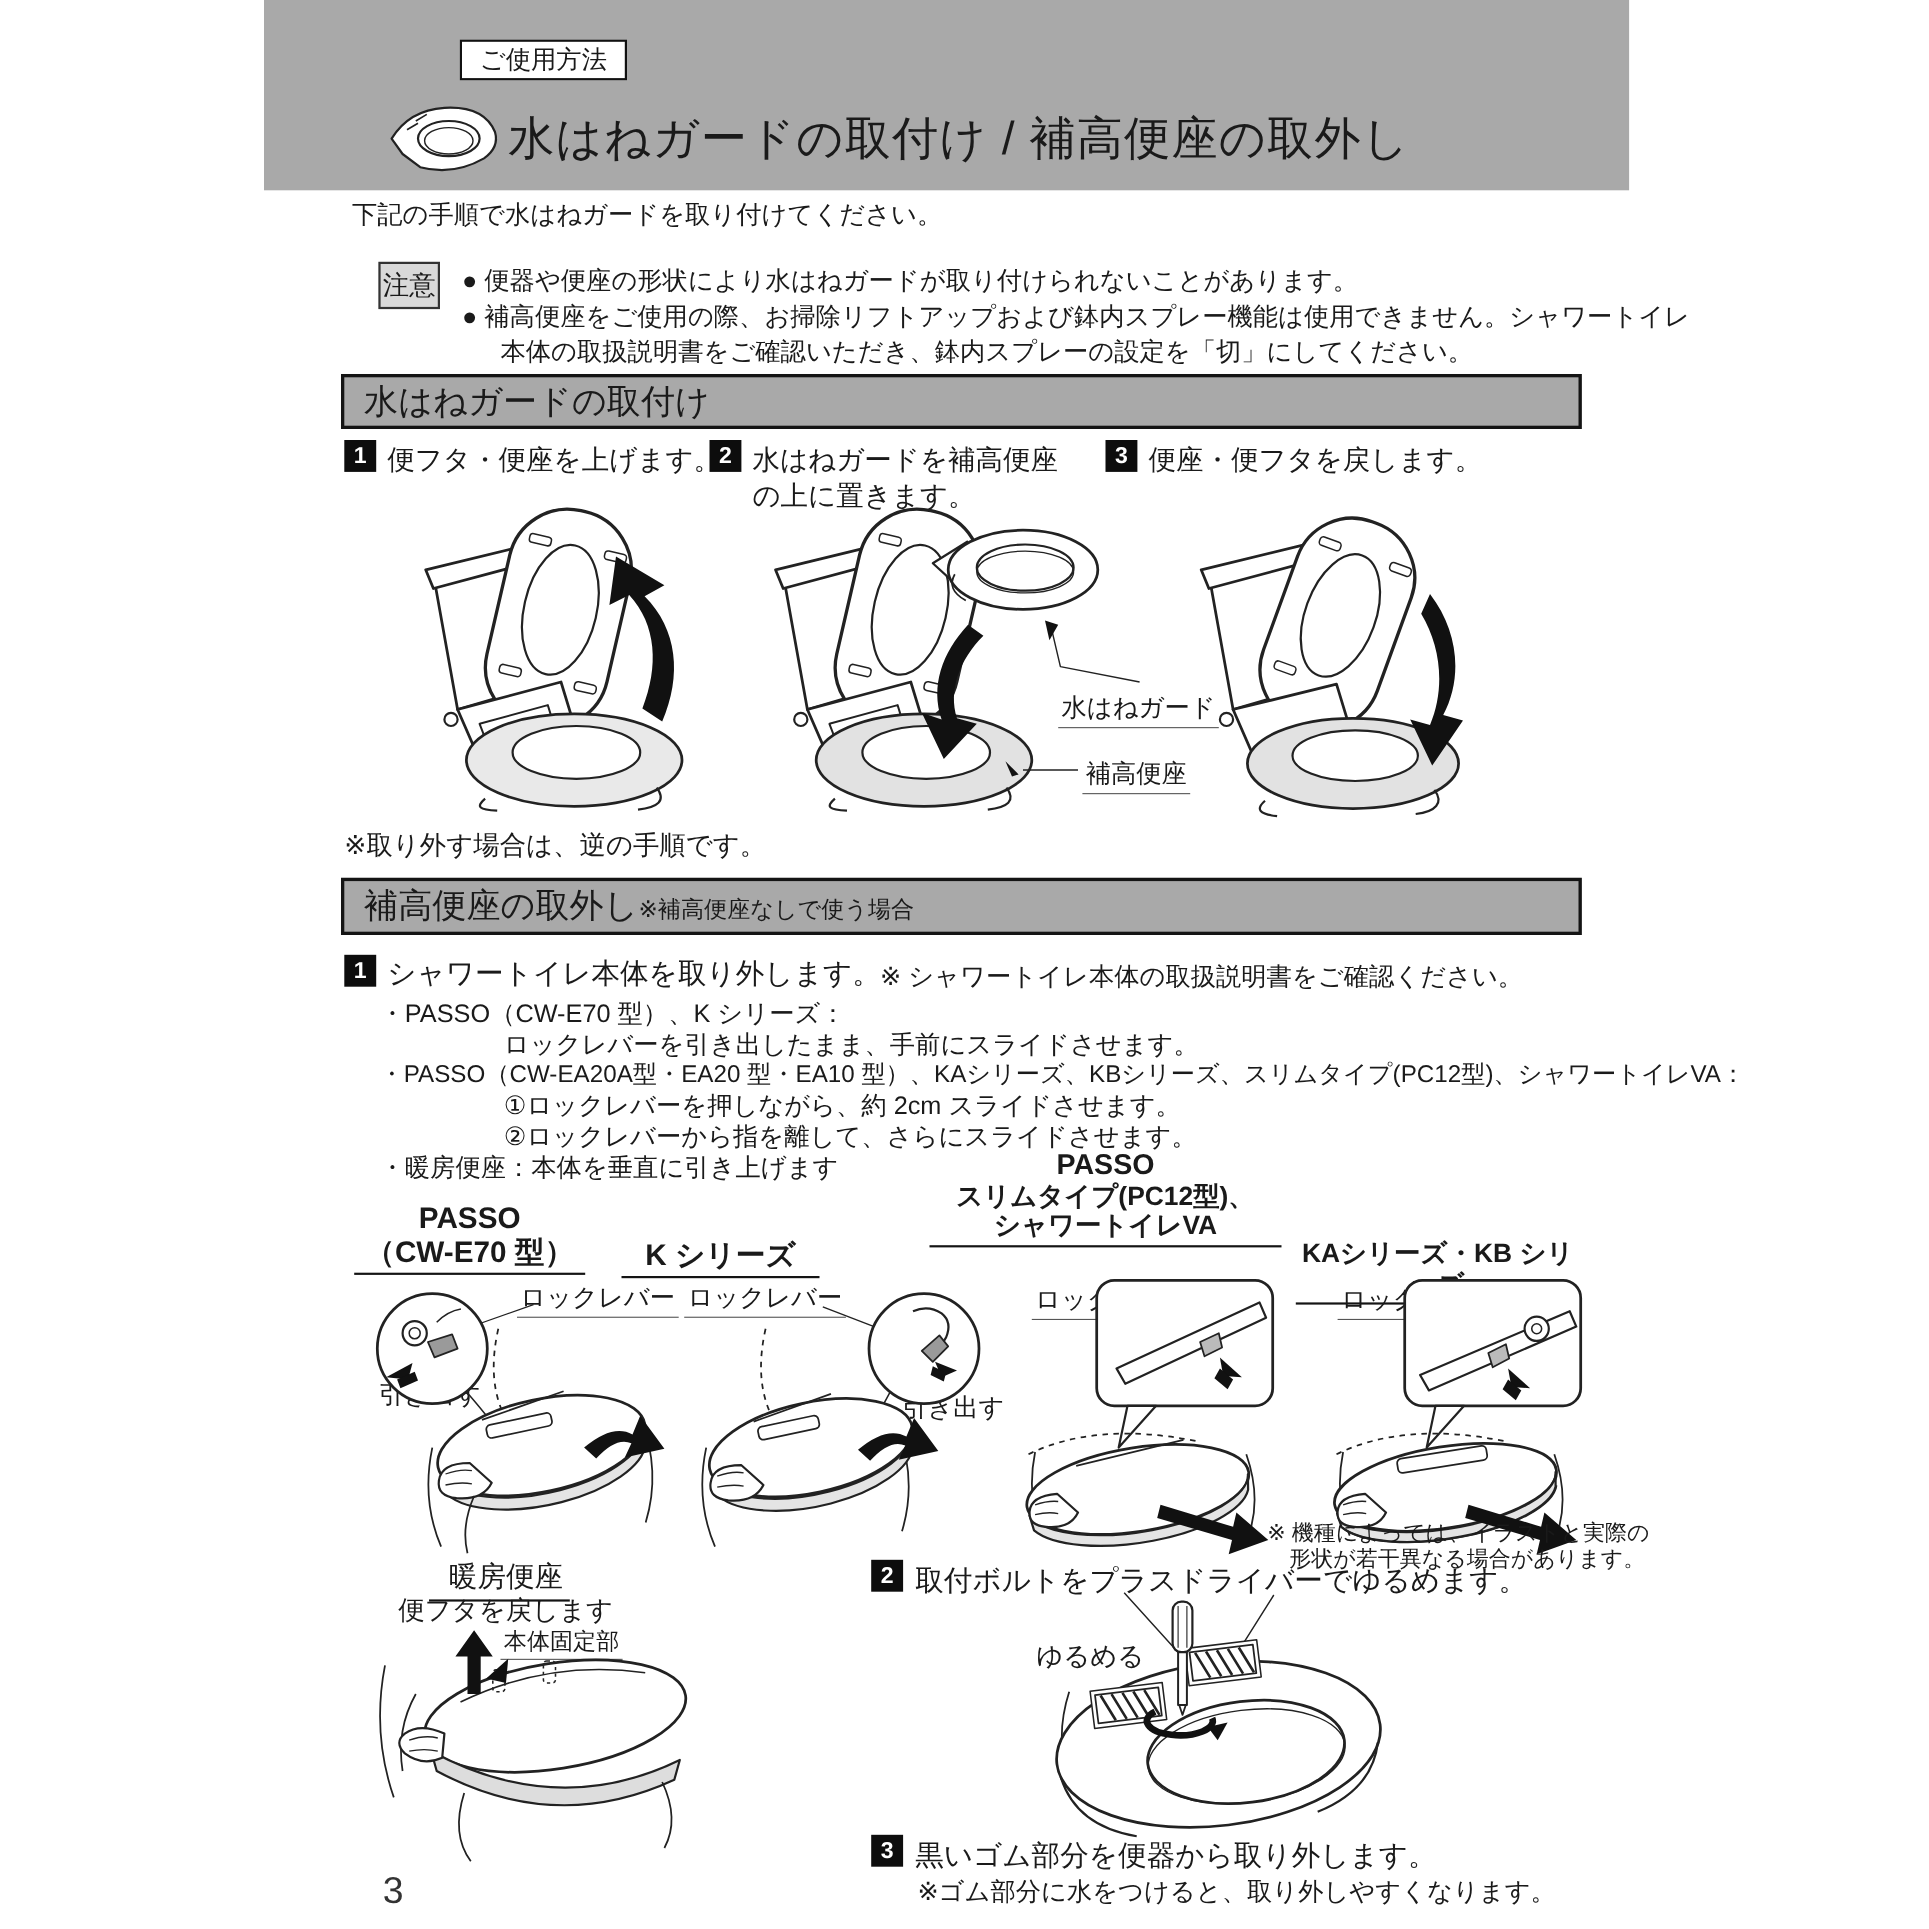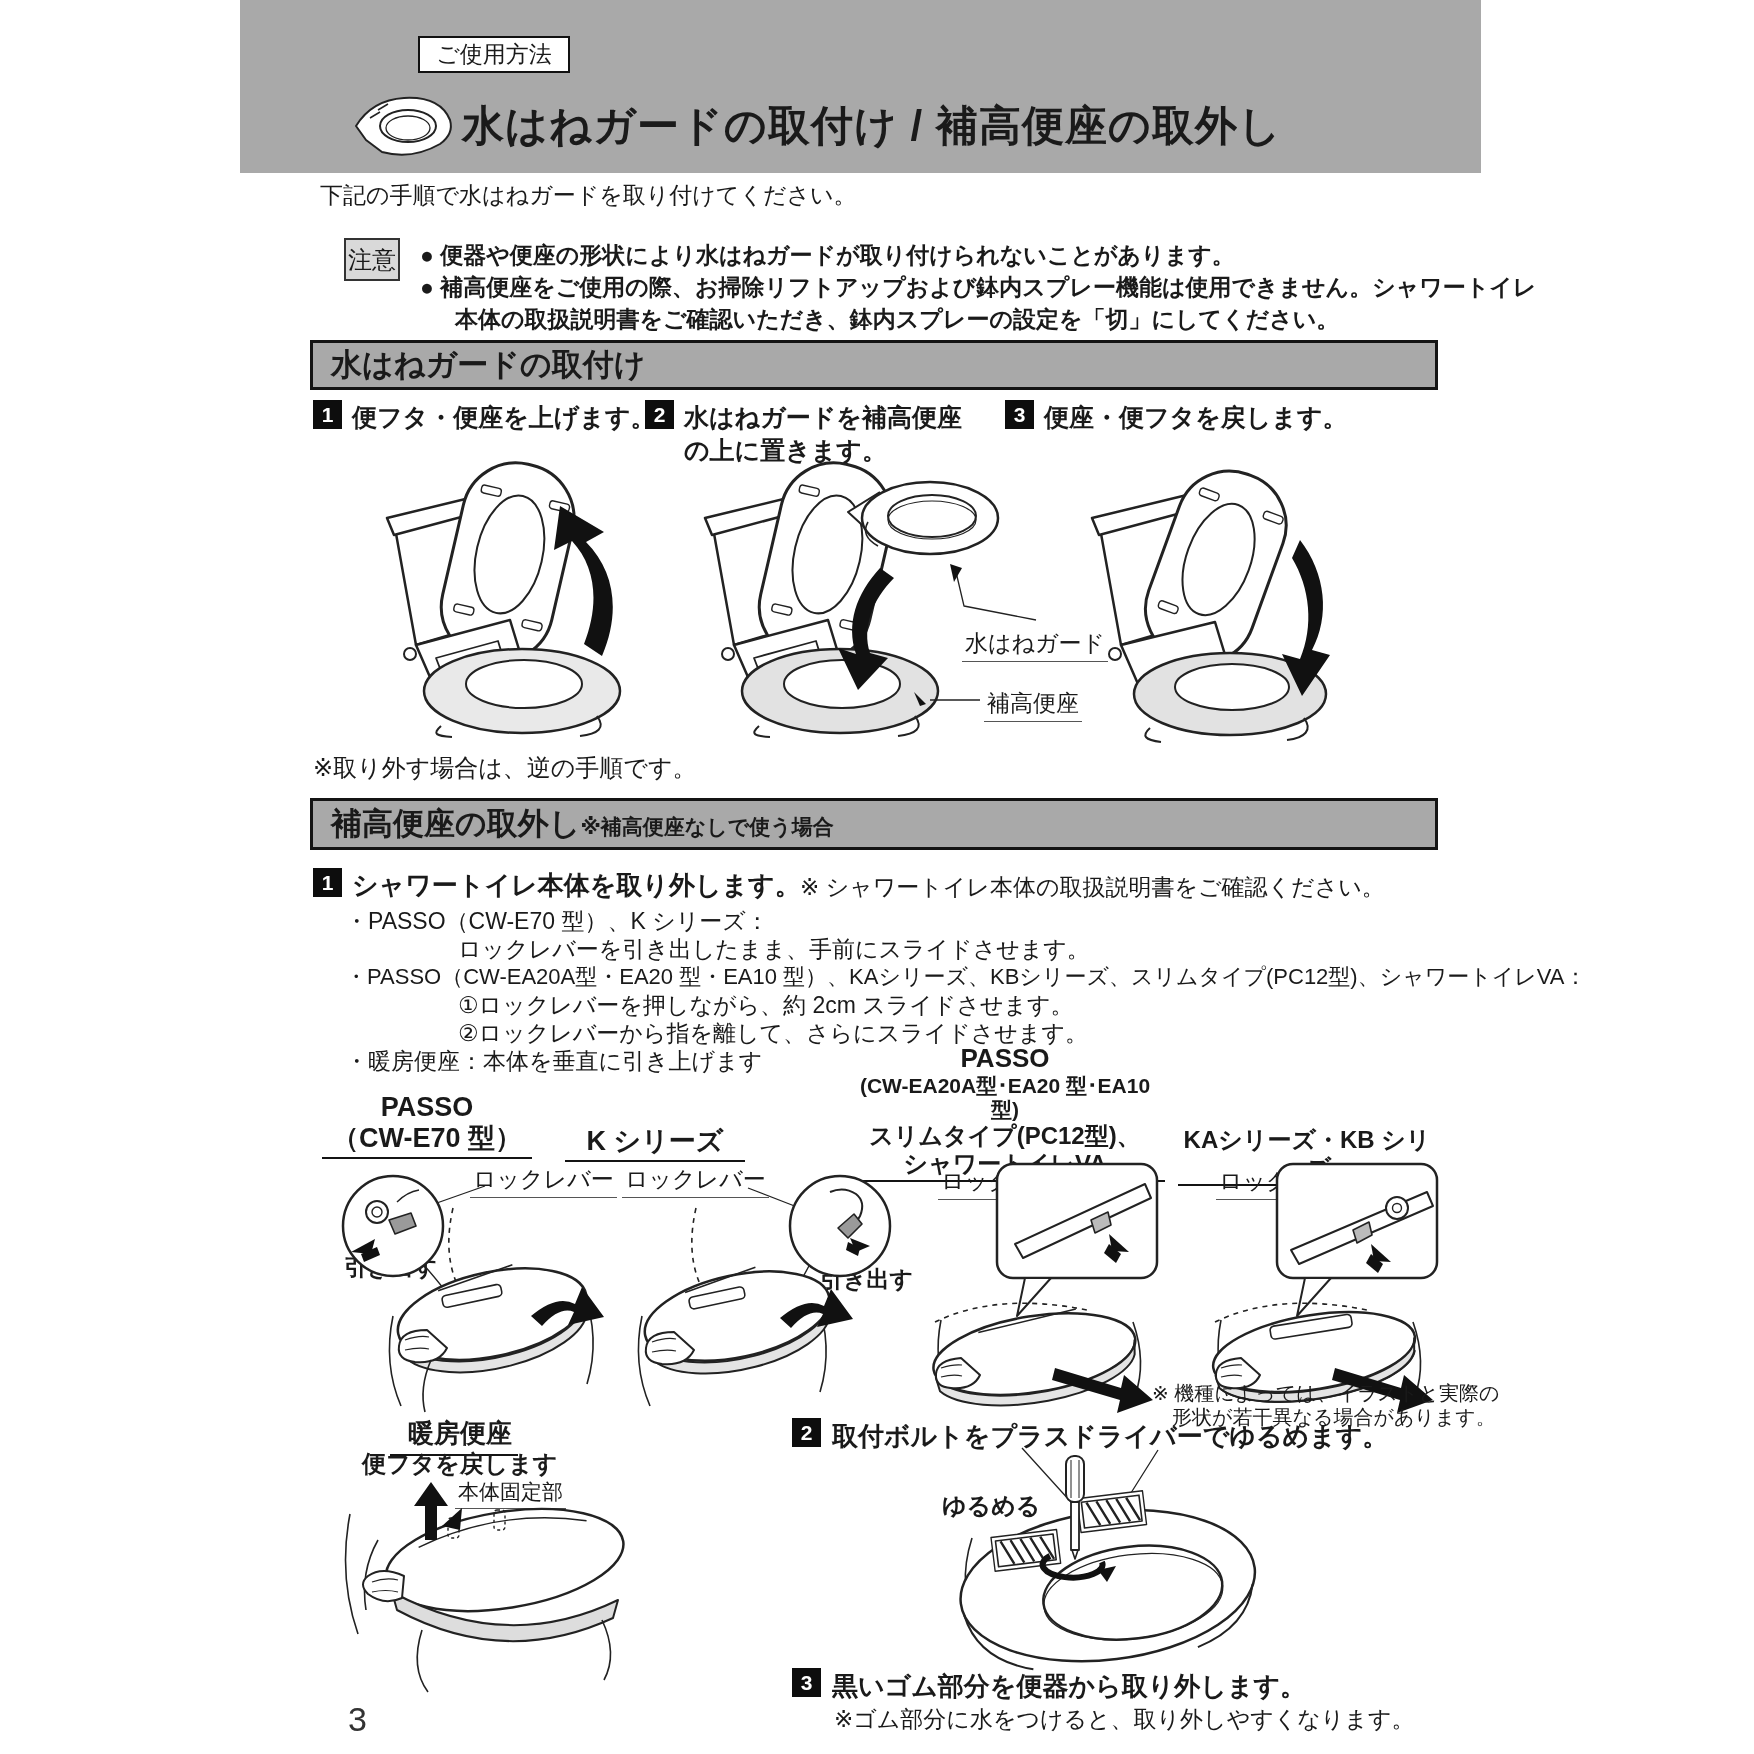--- a/index.html
+++ b/index.html
@@ -2,21 +2,21 @@
 <html><head>
 <meta charset="utf-8">
 <style>
   html,body{margin:0;padding:0}
   body{
     width:1754px;height:1754px;background:#ffffff;position:relative;
     font-family:"Liberation Sans","DejaVu Sans",sans-serif;color:#1a1a1a;
     overflow:hidden;
   }
   .abs{position:absolute;white-space:nowrap}
-  .b{font-weight:bold}
+  .b{font-weight:normal}
   .bdg{
     position:absolute;width:29px;height:29px;background:#0d0d0d;color:#ffffff;
     font-weight:bold;font-size:21px;display:flex;align-items:center;justify-content:center;
   }
   .band{position:absolute;background:#a9a9a9}
   .bar{
     position:absolute;background:#a9a9a9;border:3px solid #141414;box-sizing:border-box;
     display:flex;align-items:center;padding-left:18px;
   }
   .tagbox{
@@ -182,21 +182,20 @@
 
 <div class="colhead" style="left:322px;top:1092px;width:210px;font-size:27px">
   <div>PASSO</div>
   <div>（CW-E70 型）</div>
 </div>
 <div class="colhead" style="left:565px;top:1126px;width:180px;font-size:27px">
   <div>K シリーズ</div>
 </div>
 <div class="colhead" style="left:845px;top:1044px;width:320px;font-size:24px">
   <div style="font-size:26px">PASSO</div>
-  <div style="font-size:21px">(CW-EA20A型･EA20 型･EA10 型)</div>
   <div>スリムタイプ(PC12型)、</div>
   <div>シャワートイレVA</div>
 </div>
 <div class="colhead" style="left:1178px;top:1126px;width:258px;font-size:24px">
   <div>KAシリーズ・KB シリーズ</div>
 </div>
 
 <div class="abs lbl" style="left:470px;top:1164px;font-size:23px">ロックレバー</div>
 <div class="abs lbl" style="left:622px;top:1164px;font-size:23px">ロックレバー</div>
 <div class="abs lbl" style="left:938px;top:1166px;font-size:23px">ロックレバー</div>

